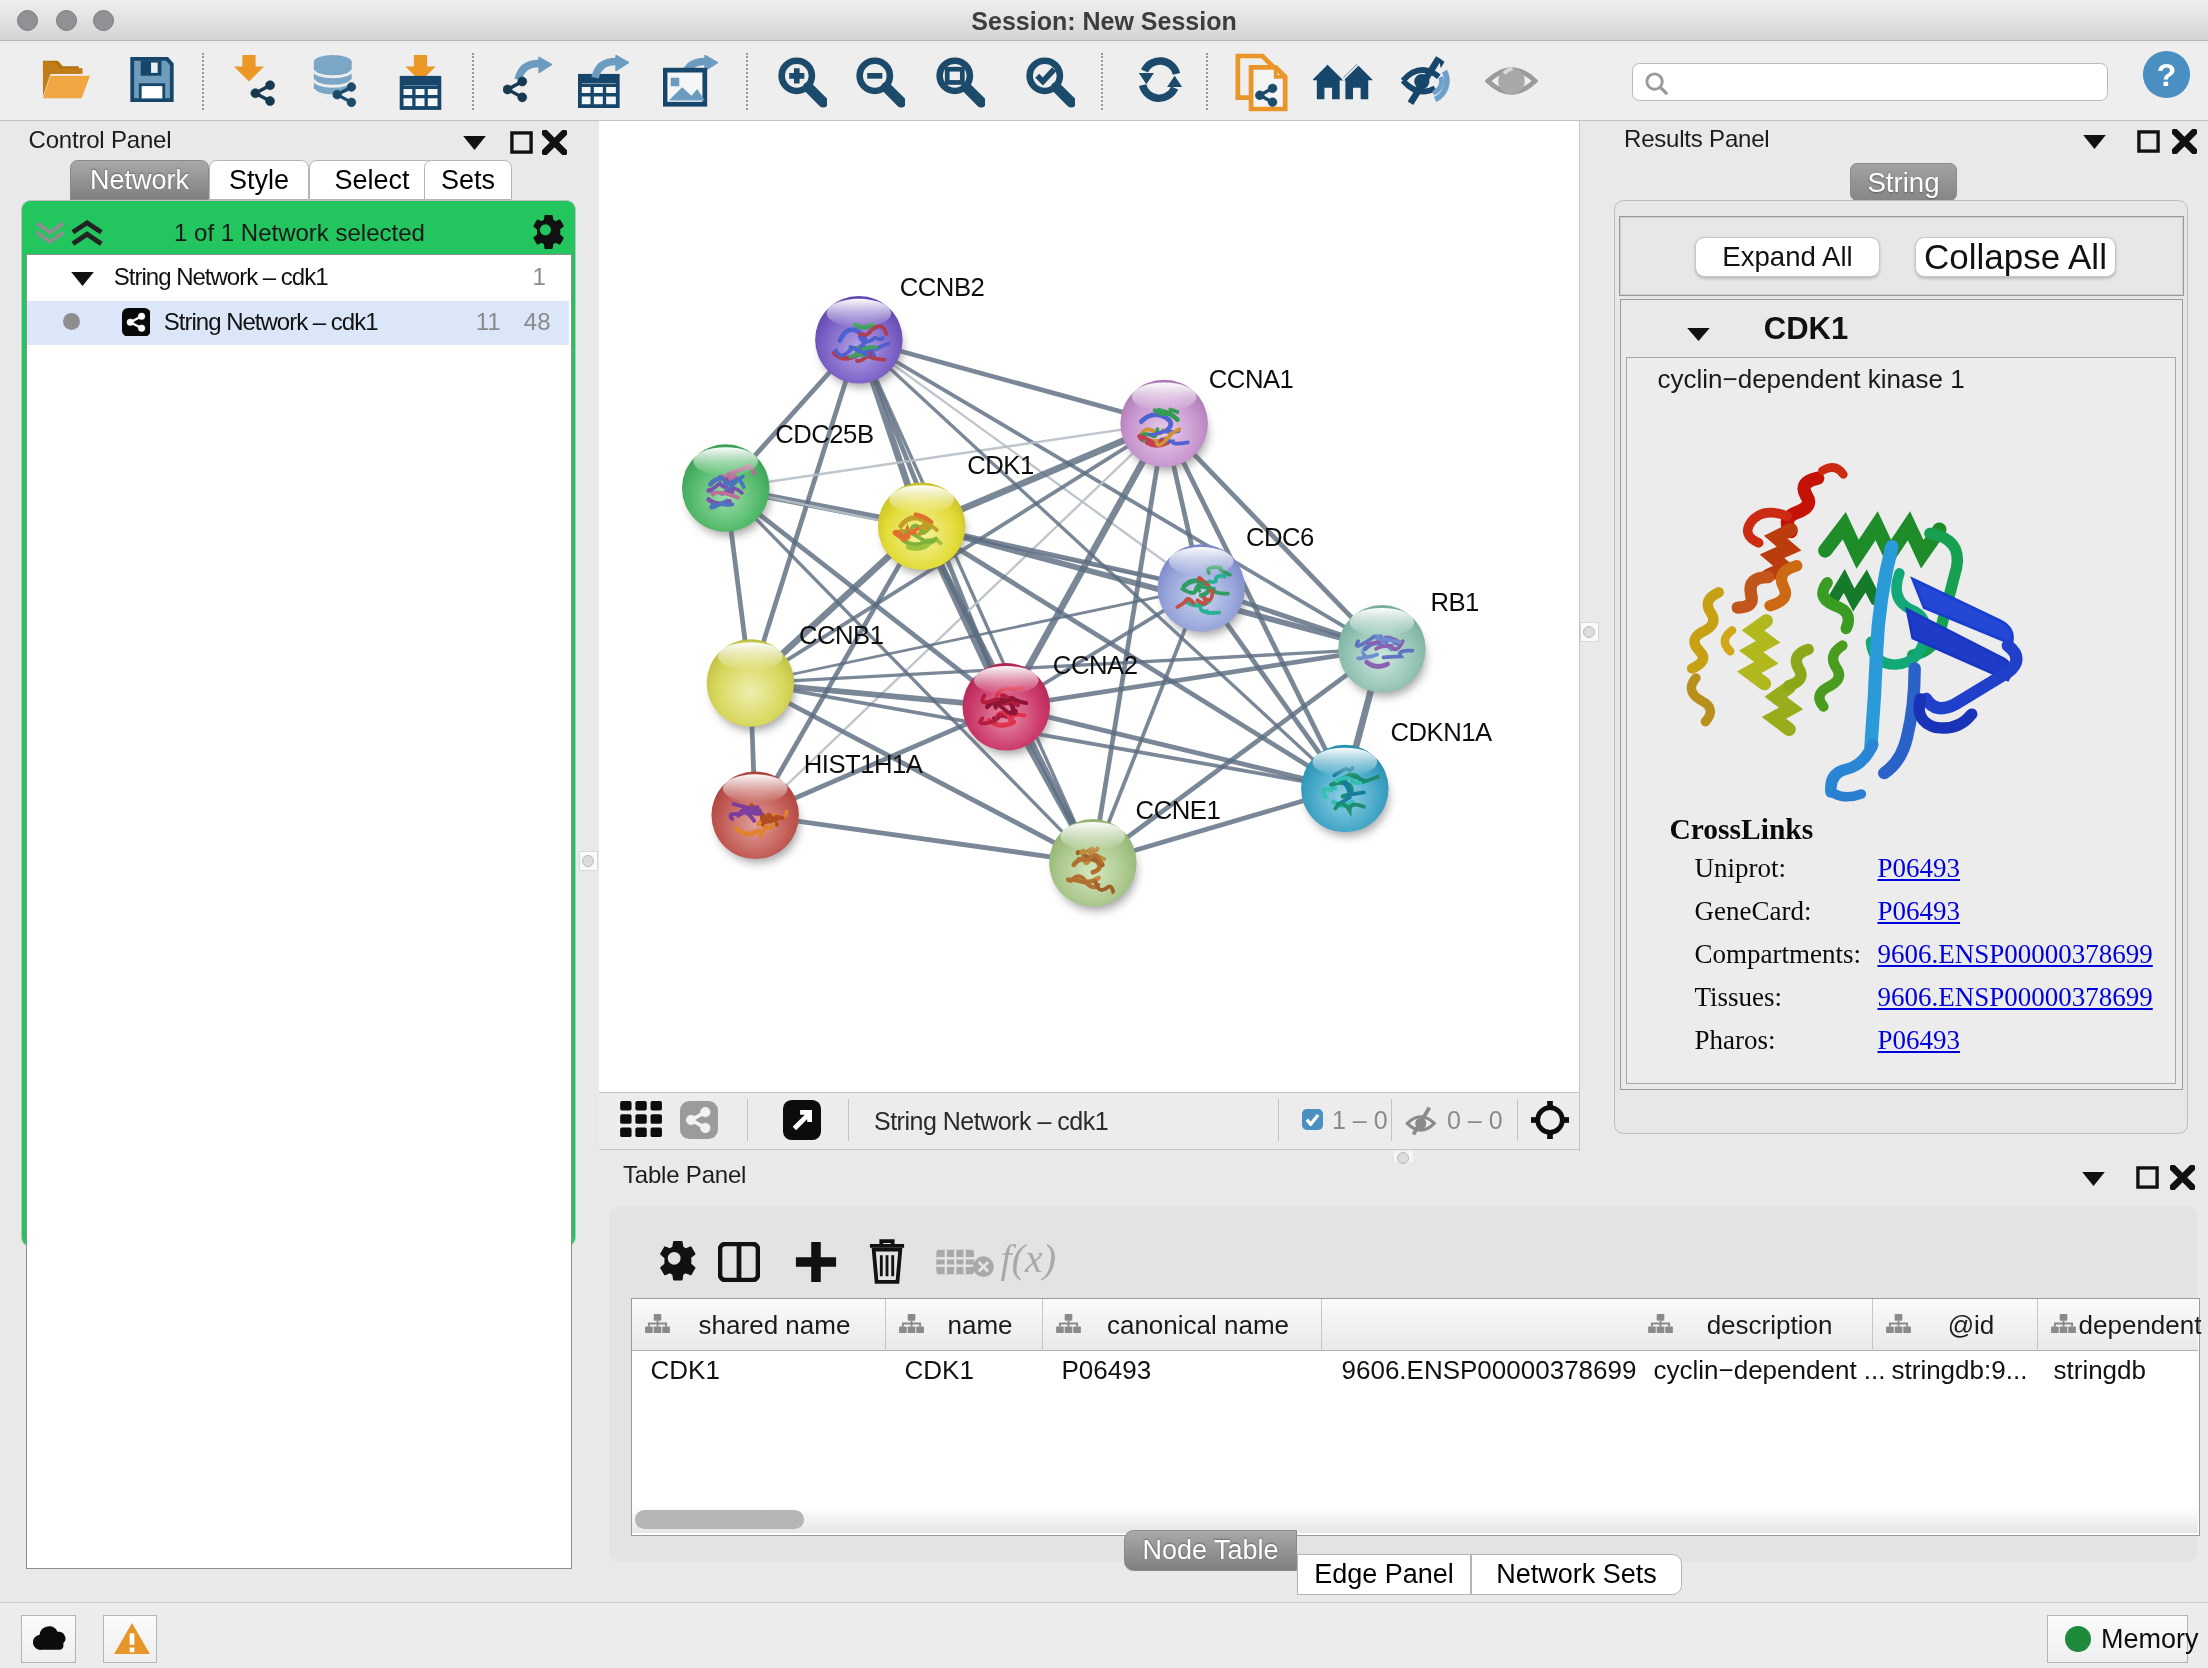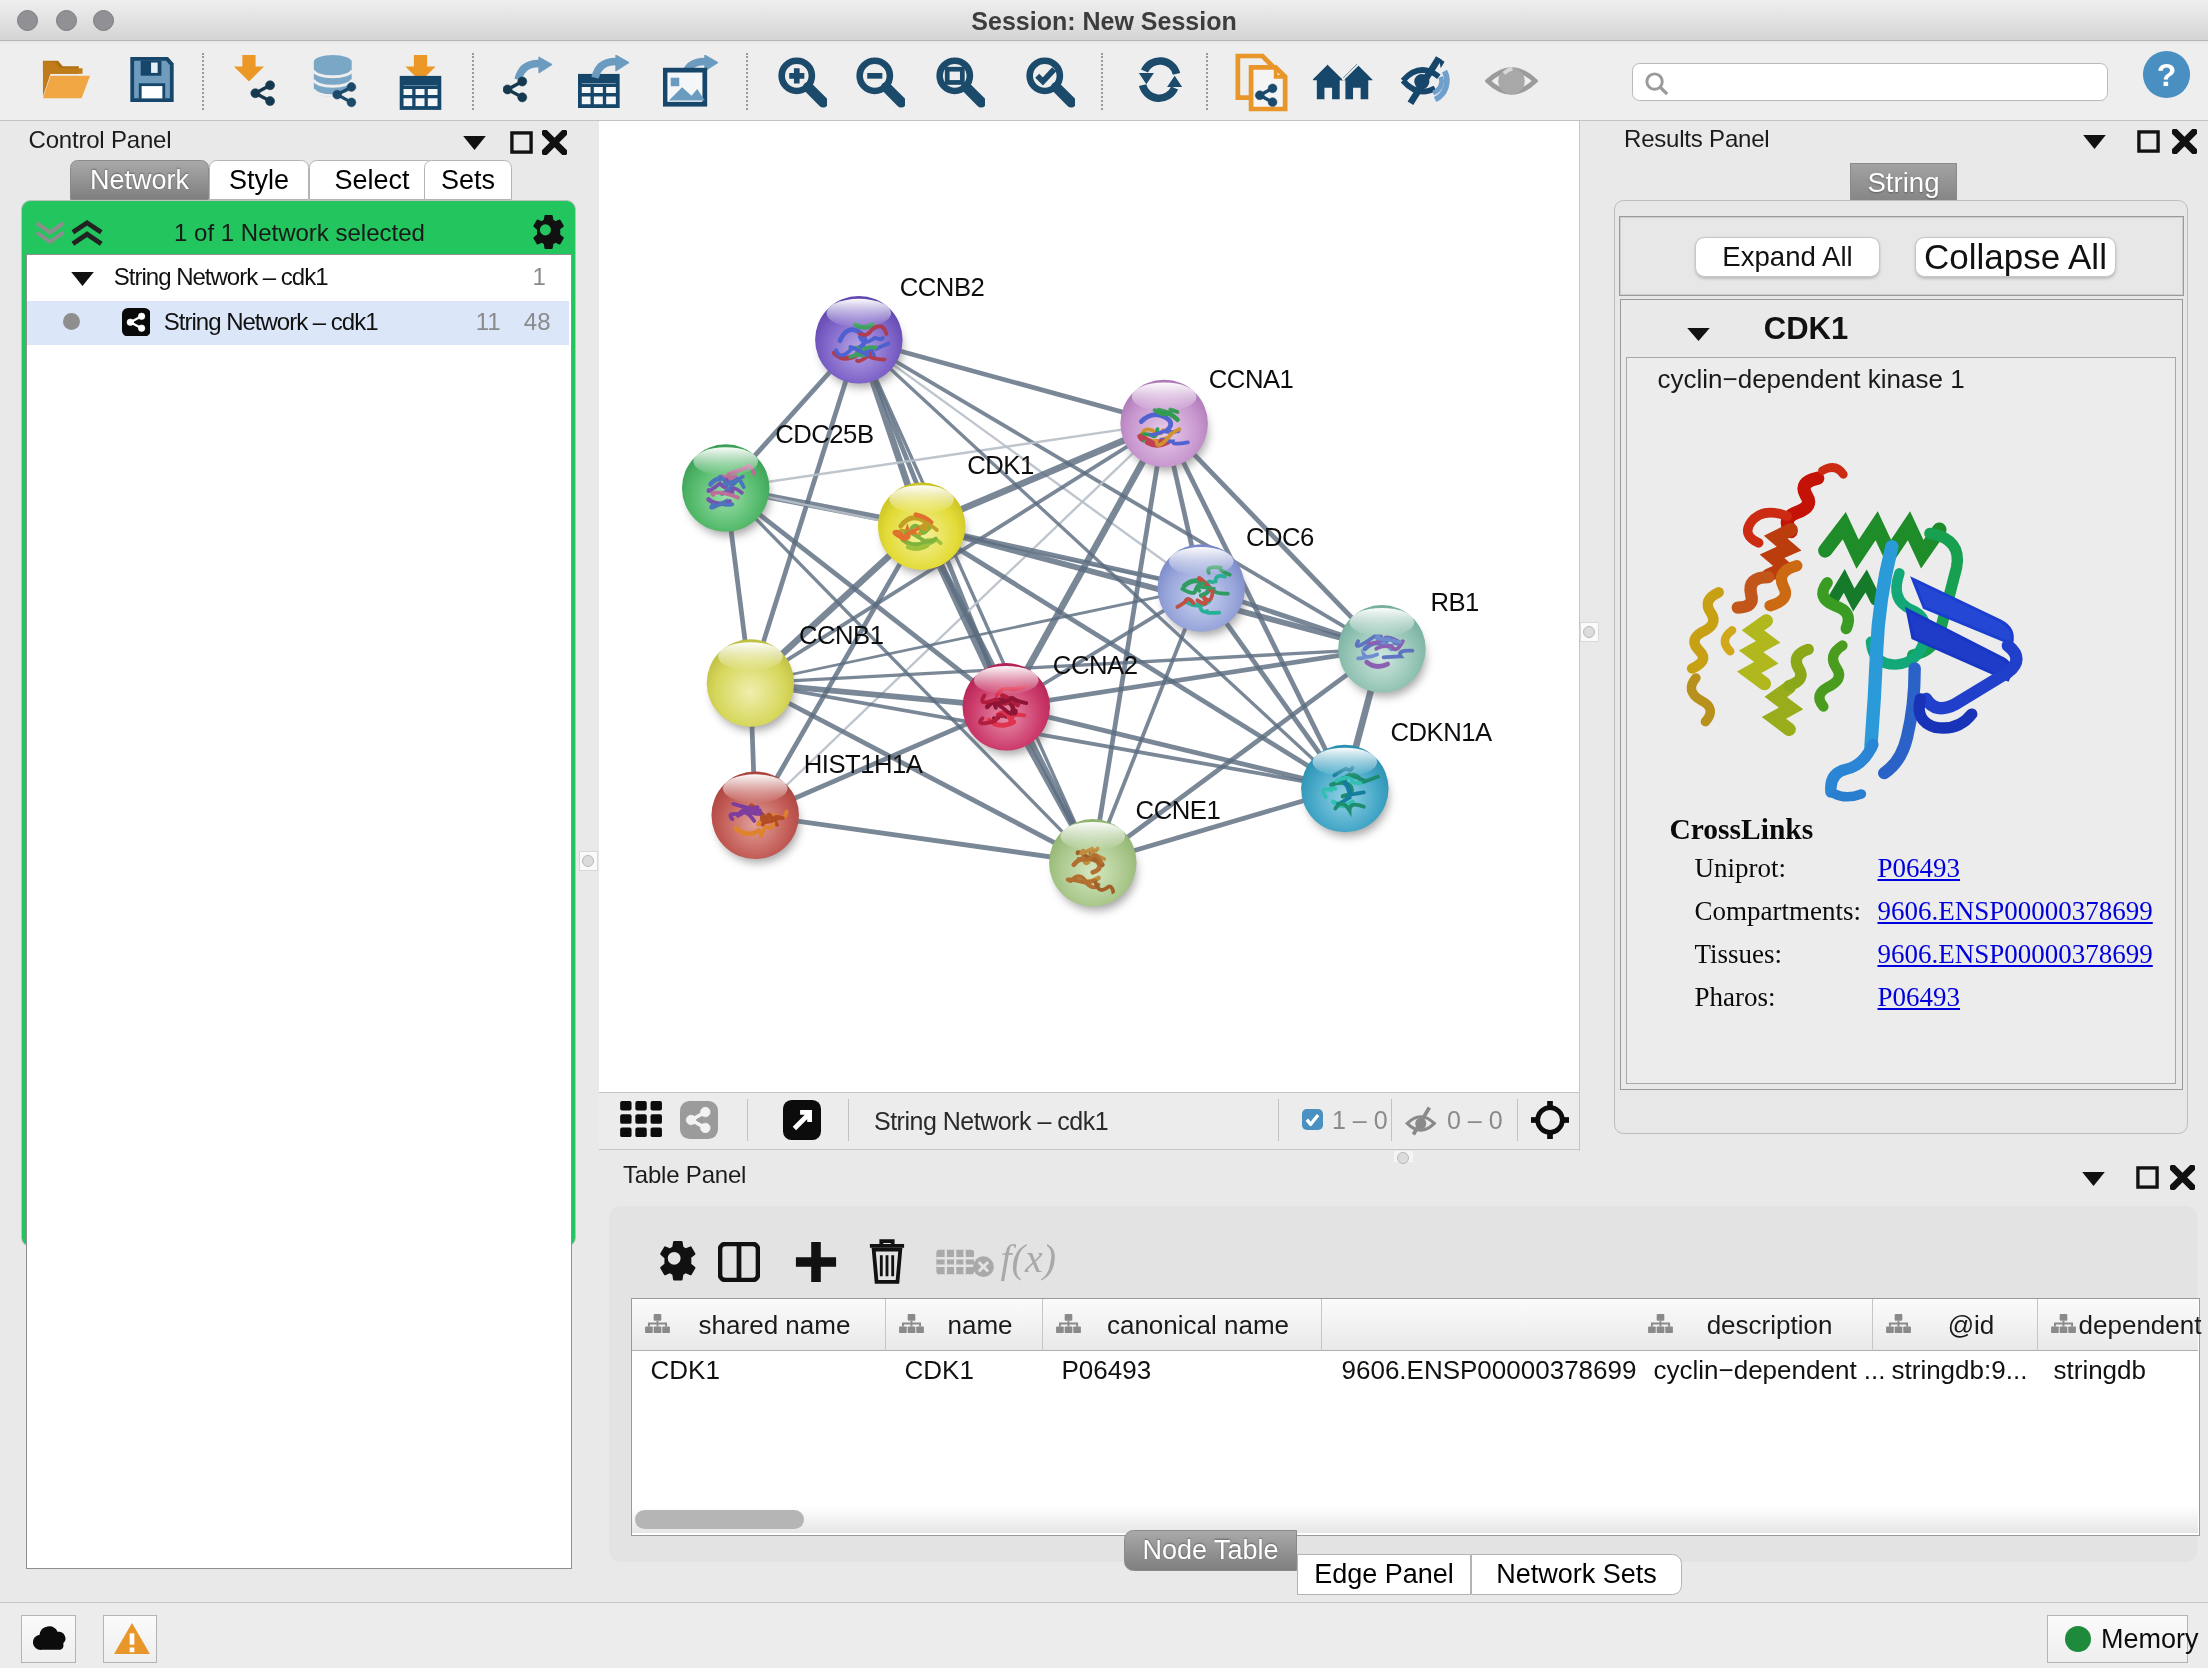--- a/index.html
+++ b/index.html
@@ -662,21 +662,21 @@
       <div class="phead" style="left:44px;top:3.8px;">Results Panel</div>
 <svg class="pctl" style="left:502px;top:12.4px" width="25" height="17" viewBox="0 0 26 18">
         <path d="M1 2 h24 l-12 15 z" fill="#111"></path>
       </svg>
 <svg class="pctl" style="left:557px;top:8.6px" width="23" height="23" viewBox="0 0 24 24">
         <rect x="2" y="2" width="20" height="20" fill="none" stroke="#111" stroke-width="3.5"></rect>
       </svg>
 <svg class="pctl" style="left:592px;top:7.6px" width="25" height="25" viewBox="0 0 26 26">
         <path d="M3 3 L23 23 M23 3 L3 23" stroke="#111" stroke-width="7" stroke-linecap="round"></path>
       </svg>
-<div style="position:absolute;left:270px;top:42px;width:107px;height:38px;background:linear-gradient(#a2a2a2,#868686);border:1px solid #8a8a8a;border-radius:0;color:#fff;font-size:27.6px;text-align:center;line-height:37px;text-shadow:0 1px 1.9px rgba(0,0,0,.35);">String</div>
+<div style="position:absolute;left:270px;top:42px;width:107px;height:38px;background:linear-gradient(#a2a2a2,#868686);border:1px solid #8a8a8a;border-radius:7px;color:#fff;font-size:27.6px;text-align:center;line-height:37px;text-shadow:0 1px 1.9px rgba(0,0,0,.35);">String</div>
 <div style="position:absolute;left:34px;top:79px;width:574px;height:934px;background:#e7e7e7;border:1px solid #bdbdbd;border-radius:9.5px;">
   <div style="position:absolute;left:4.8px;top:16px;width:563px;height:78px;border:1.9px groove #cfcfcf;outline:1px solid #9a9a9a;"></div>
   <div style="position:absolute;left:80px;top:36px;width:185px;height:40px;background:#ffffff;border:1px solid #c6c6c6;border-radius:9.5px;box-shadow:0 1.9px 2.9px rgba(0,0,0,.18);font-size:27.6px;font-weight:400;color:#111;text-align:center;line-height:38px;">Expand All</div>
   <div style="position:absolute;left:300px;top:36px;width:201px;height:40px;background:#ffffff;border:1px solid #c6c6c6;border-radius:9.5px;box-shadow:0 1.9px 2.9px rgba(0,0,0,.18);font-size:35px;font-weight:400;color:#111;text-align:center;line-height:38px;">Collapse All</div>
   <div style="position:absolute;left:4.8px;top:98px;width:563px;height:791px;border:1px solid #9a9a9a;background:#e9e9e9;">
     <svg style="position:absolute;left:65px;top:27px" width="25" height="15" viewBox="0 0 26 16">
             <path d="M1 1 h24 l-12 14 z" fill="#111"></path>
           </svg>
     <div style="position:absolute;left:143px;top:11.4px;font-size:31px;font-weight:700;color:#111;">CDK1</div>
     <div style="position:absolute;left:5.7px;top:57px;width:550px;height:727px;border:1px solid #a8a8a8;background:#ececec;">
@@ -715,20 +715,21 @@
           <path d="M350 196 q18 14 0 28 l-56 34 q-20 10 -30 -6" stroke="#2040cc" stroke-width="13"></path>
           <path d="M258 252 q-6 24 16 30 q24 4 38 -14" stroke="#1832b8" stroke-width="12"></path>
           <path d="M208 300 q-10 22 -28 26 q-18 4 -16 24" stroke="#2a86d4" stroke-width="12"></path>
           <path d="M196 352 q-16 6 -28 0" stroke="#2a7ed0" stroke-width="10"></path>
         </g>
       </svg>
 
       <div style="position:absolute;left:42px;top:455px;font-size:29.5px;font-weight:700;color:#0a0a0a;font-family:'Liberation Serif',serif;">CrossLinks</div>
       <div style="position:absolute;left:67px;top:495px;font-size:27px;color:#0a0a0a;font-family:'Liberation Serif',serif;">
         <div style="height:43px;"><span style="display:inline-block;width:183px;">Uniprot:</span><a class="lnk" style="text-decoration:underline;">P06493</a></div>
+        <div style="height:43px;"><span style="display:inline-block;width:183px;">GeneCard:</span><a class="lnk" style="text-decoration:underline;">P06493</a></div>
         <div style="height:43px;"><span style="display:inline-block;width:183px;">Compartments:</span><a class="lnk" style="text-decoration:underline;">9606.ENSP00000378699</a></div>
         <div style="height:43px;"><span style="display:inline-block;width:183px;">Tissues:</span><a class="lnk" style="text-decoration:underline;">9606.ENSP00000378699</a></div>
         <div style="height:43px;"><span style="display:inline-block;width:183px;">Pharos:</span><a class="lnk" style="text-decoration:underline;">P06493</a></div>
       </div>
       </div>
     </div>
   </div>
 </div>
 </div>
   <div id="tpanel" class="abs">

